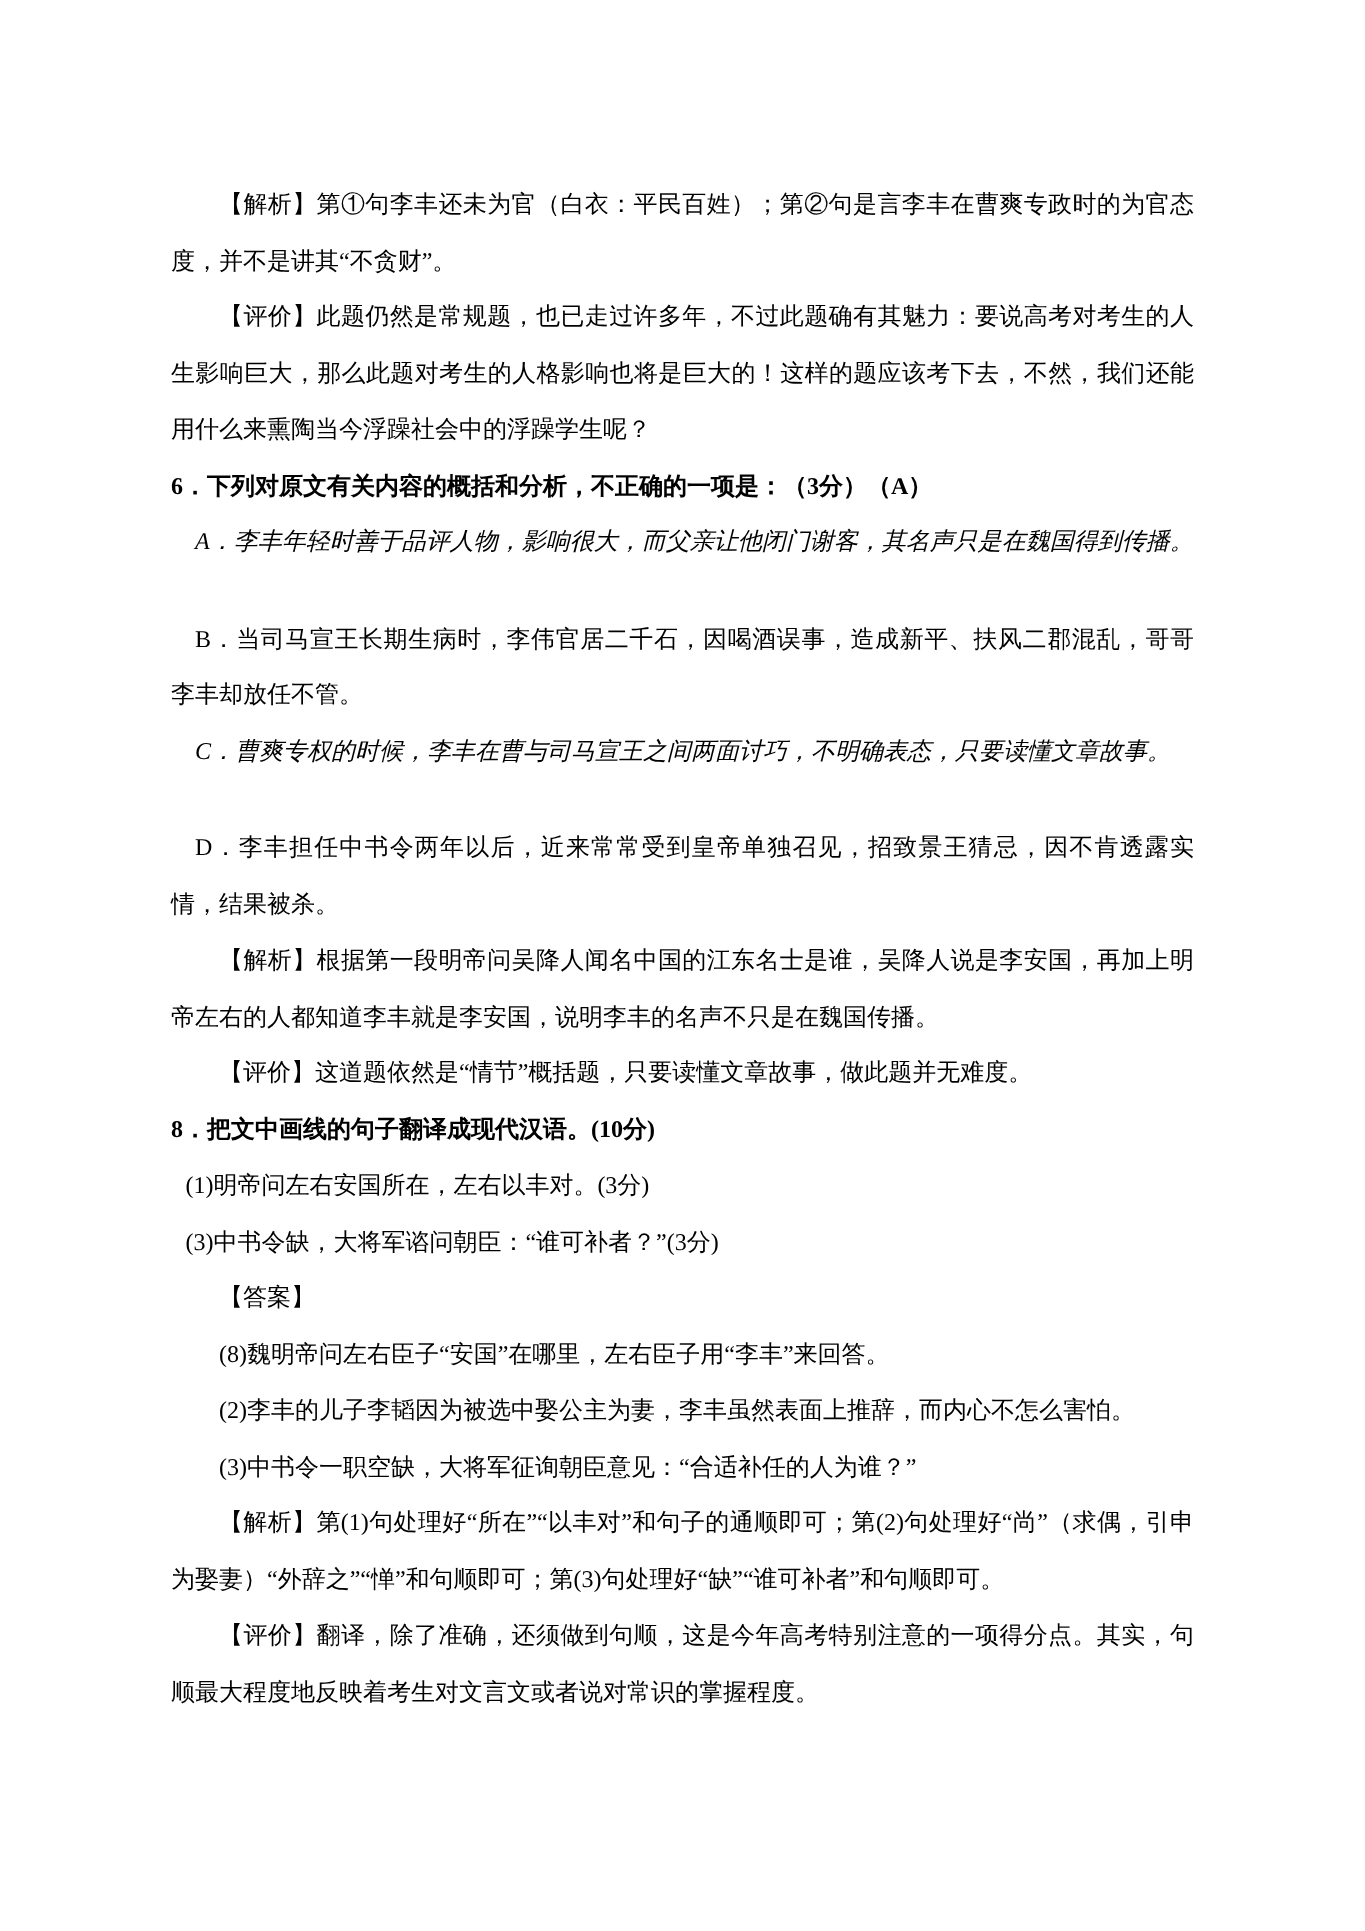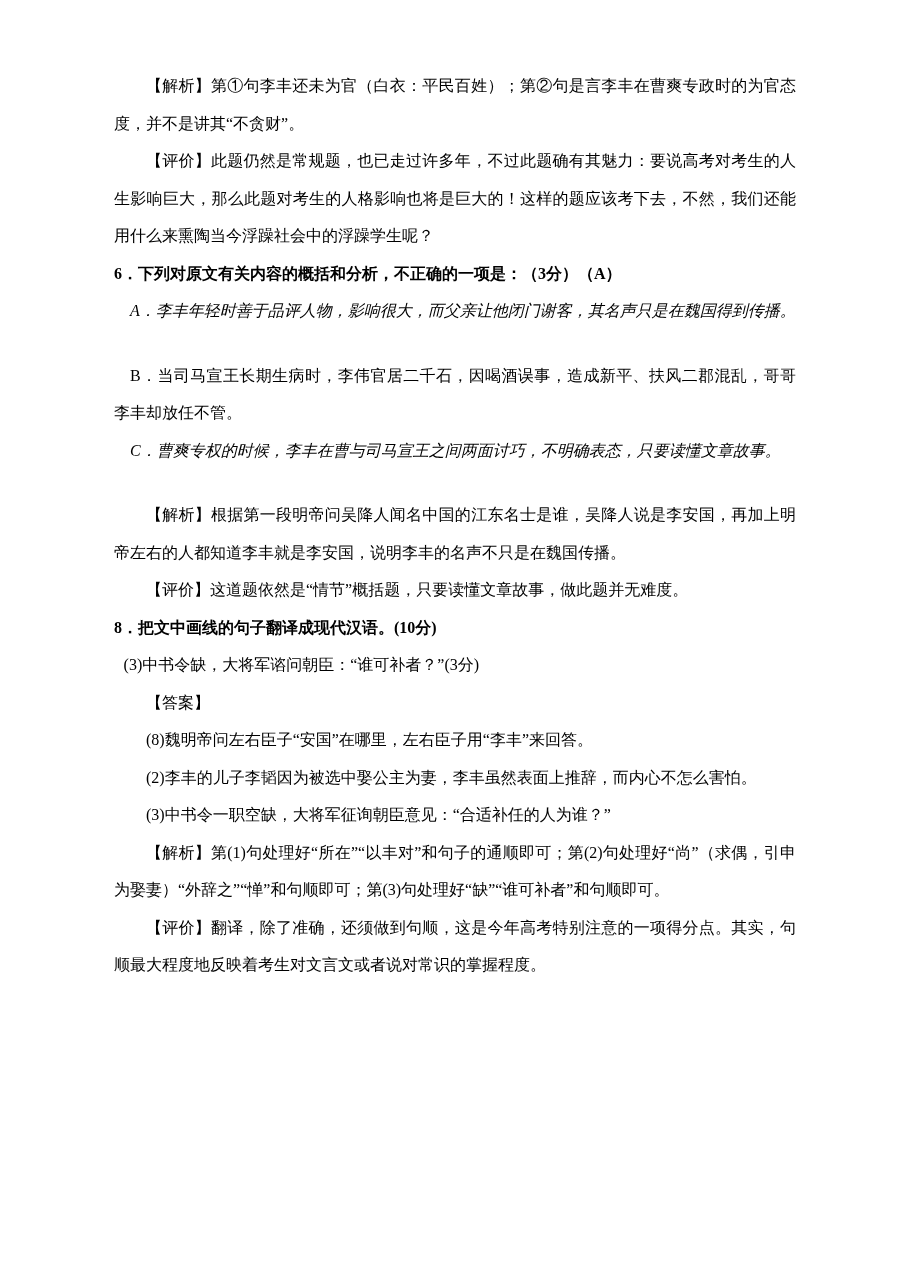--- a/index.html
+++ b/index.html
@@ -10,21 +10,21 @@
   body {
     width: 910px;
     height: 1287px;
     overflow: hidden;
     font-family: "Liberation Serif", "DejaVu Serif", serif;
   }
   .page {
     box-sizing: border-box;
     width: 910px;
     height: 1035px;
-    padding: 67px 114px 40px 114px;
+    padding: 118px 114px 40px 114px;
     background: #ffffff;
     color: #000000;
   }
   .page p {
     margin: 0;
     font-size: 16px;
     line-height: 37.5px;
     text-align: justify;
     word-break: break-all;
     color: #000000;
@@ -38,23 +38,25 @@
 </head>
 <body>
 
 <div class="page">
   <p class="indent2">【解析】第①句李丰还未为官（白衣：平民百姓）；第②句是言李丰在曹爽专政时的为官态度，并不是讲其“不贪财”。</p>
   <p class="indent2">【评价】此题仍然是常规题，也已走过许多年，不过此题确有其魅力：要说高考对考生的人生影响巨大，那么此题对考生的人格影响也将是巨大的！这样的题应该考下去，不然，我们还能用什么来熏陶当今浮躁社会中的浮躁学生呢？</p>
   <p class="bold">6．下列对原文有关内容的概括和分析，不正确的一项是：（3分）（A）</p>
   <p class="indent1 gap">A．李丰年轻时善于品评人物，影响很大，而父亲让他闭门谢客，其名声只是在魏国得到传播。</p>
   <p class="indent1">B．当司马宣王长期生病时，李伟官居二千石，因喝酒误事，造成新平、扶风二郡混乱，哥哥李丰却放任不管。</p>
   <p class="indent1 gap">C．曹爽专权的时候，李丰在曹与司马宣王之间两面讨巧，不明确表态，只要读懂文章故事。</p>
+  <p class="indent1">D．李丰担任中书令两年以后，近来常常受到皇帝单独召见，招致景王猜忌，因不肯透露实情，结果被杀。</p>
   <p class="indent2">【解析】根据第一段明帝问吴降人闻名中国的江东名士是谁，吴降人说是李安国，再加上明帝左右的人都知道李丰就是李安国，说明李丰的名声不只是在魏国传播。</p>
   <p class="indent2">【评价】这道题依然是“情节”概括题，只要读懂文章故事，做此题并无难度。</p>
   <p class="bold">8．把文中画线的句子翻译成现代汉语。(10分)</p>
+  <p class="indent05">(1)明帝问左右安国所在，左右以丰对。(3分)</p>
   <p class="indent05">(3)中书令缺，大将军谘问朝臣：“谁可补者？”(3分)</p>
   <p class="indent2">【答案】</p>
   <p class="indent2">(8)魏明帝问左右臣子“安国”在哪里，左右臣子用“李丰”来回答。</p>
   <p class="indent2">(2)李丰的儿子李韬因为被选中娶公主为妻，李丰虽然表面上推辞，而内心不怎么害怕。</p>
   <p class="indent2">(3)中书令一职空缺，大将军征询朝臣意见：“合适补任的人为谁？”</p>
   <p class="indent2">【解析】第(1)句处理好“所在”“以丰对”和句子的通顺即可；第(2)句处理好“尚”（求偶，引申为娶妻）“外辞之”“惮”和句顺即可；第(3)句处理好“缺”“谁可补者”和句顺即可。</p>
   <p class="indent2">【评价】翻译，除了准确，还须做到句顺，这是今年高考特别注意的一项得分点。其实，句顺最大程度地反映着考生对文言文或者说对常识的掌握程度。</p>
 </div>
 
 </body></html>

